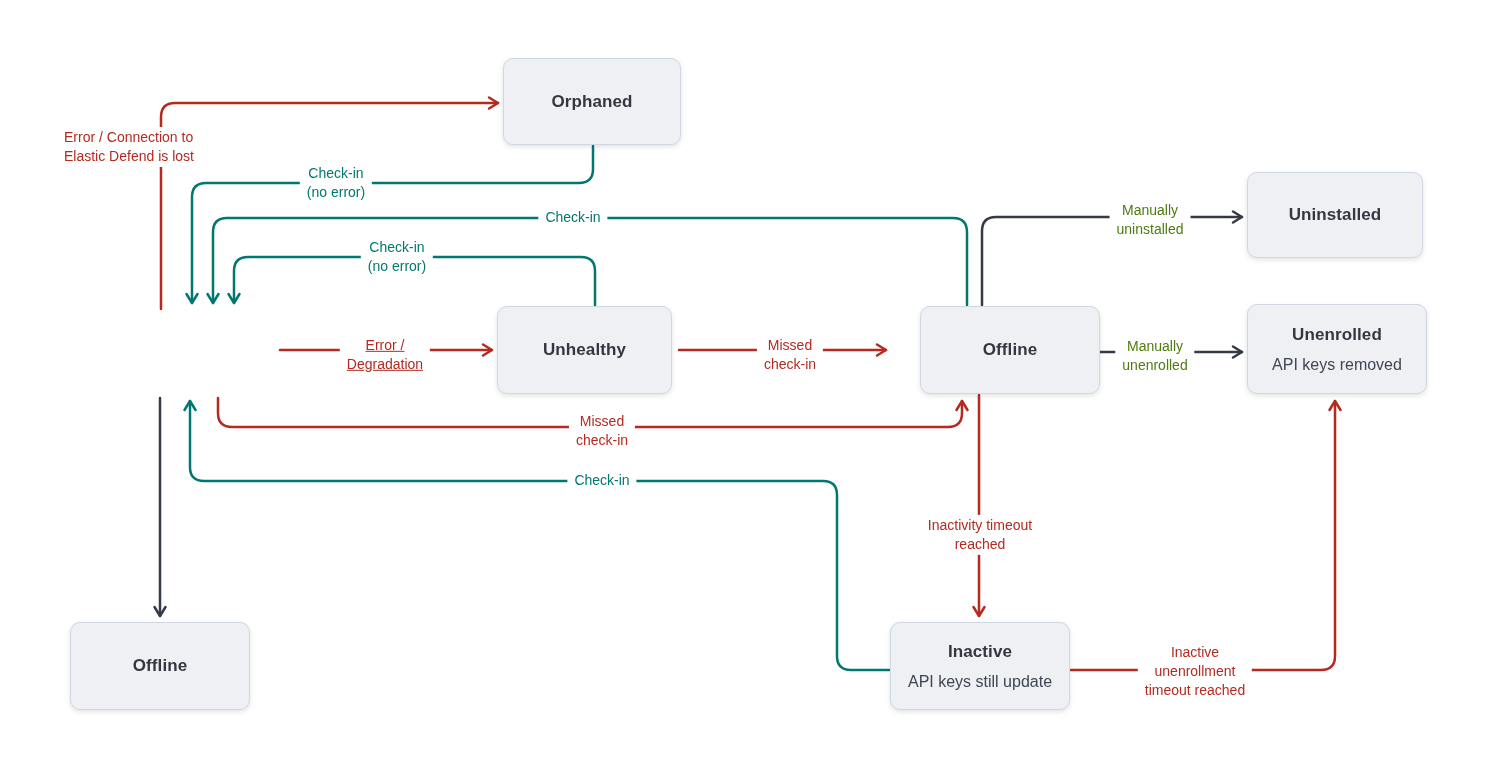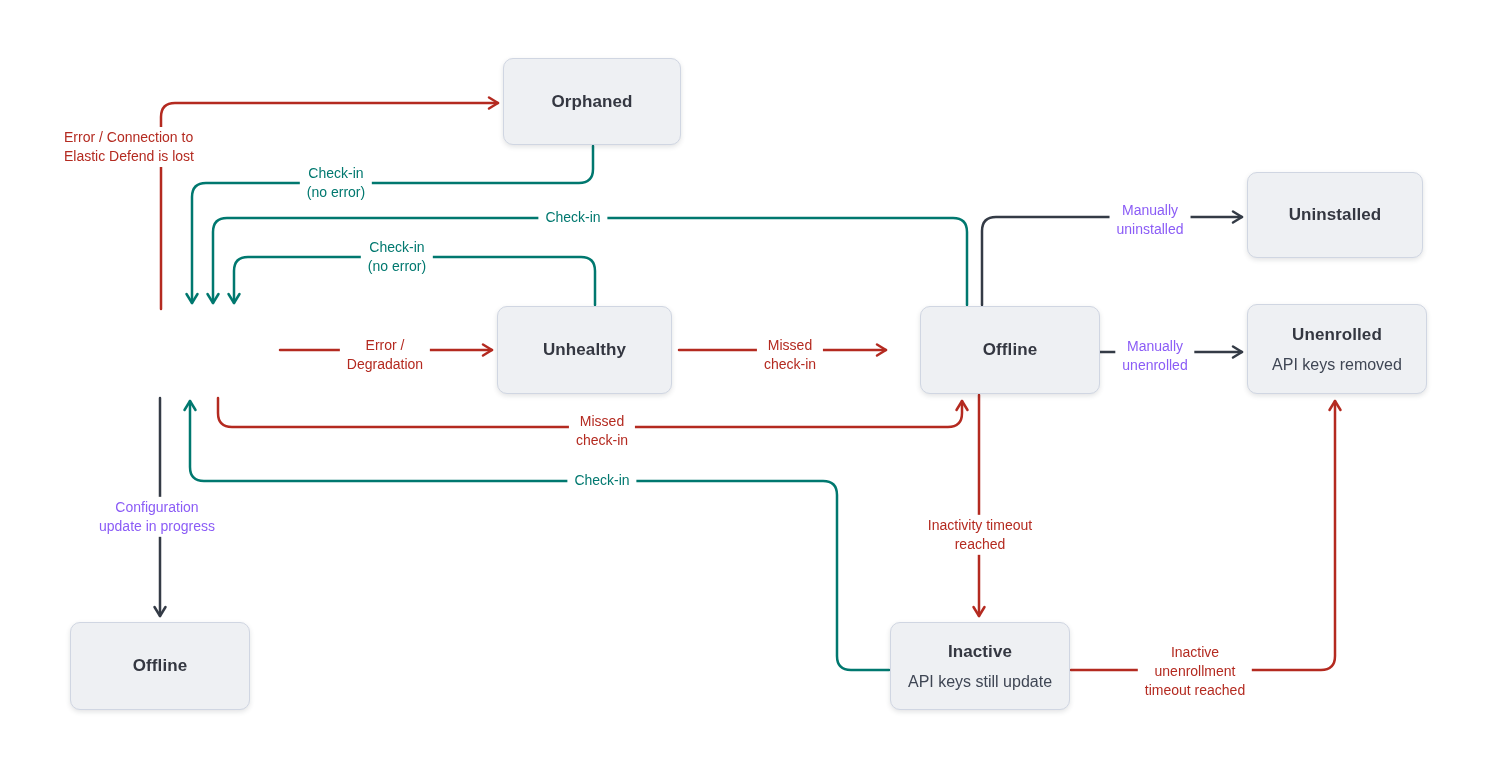--- a/index.html
+++ b/index.html
@@ -14,21 +14,21 @@
   .edge-path.dark{stroke:#343b46;}
 
   .edge-label{
     position:absolute;z-index:2;transform:translate(-50%,-50%);
     background:#ffffff;padding:1px 7px;text-align:center;
     font-size:14px;line-height:1.37;white-space:pre-line;
   }
   .edge-label.align-left{transform:none;text-align:left;padding:1px 4px;}
   .edge-label.red{color:#b42a20;}
   .edge-label.teal{color:#00786f;}
-  .edge-label.dark{color:#8b5cf6;}
+  .edge-label.dark{color:#4d7c0f;}
 
   .node{
     position:absolute;z-index:3;box-sizing:border-box;
     background:#eef0f3;border:1px solid #d0d6e2;border-radius:10px;
     box-shadow:0 2px 5px rgba(52,55,65,.14);
     display:flex;flex-direction:column;align-items:center;justify-content:center;
   }
   .node-title{font-weight:bold;font-size:17px;color:#343741;letter-spacing:.1px;}
   .node-sub{font-size:16px;color:#3f4654;margin-top:11px;}
 </style>
@@ -65,29 +65,27 @@
     <path class="edge-path red" d="M1071 670 L1321 670 Q1335 670 1335 656 L1335 401" marker-end="url(#arrow-red)"></path>
   </svg>
 
   <div class="edge-label red align-left" style="left:60px;top:127px;">Error / Connection to
 Elastic Defend is lost</div>
   <div class="edge-label teal" style="left:336px;top:183px;">Check-in
 (no error)</div>
   <div class="edge-label teal" style="left:573px;top:218px;">Check-in</div>
   <div class="edge-label teal" style="left:397px;top:257px;">Check-in
 (no error)</div>
-  <div class="edge-label red" style="left:385px;top:355px;">Error /
+  <div class="edge-label red" style="left:385px;top:355px;text-decoration:underline;">Error /
 Degradation</div>
   <div class="edge-label red" style="left:790px;top:355px;">Missed
 check-in</div>
   <div class="edge-label red" style="left:602px;top:431px;">Missed
 check-in</div>
   <div class="edge-label teal" style="left:602px;top:481px;">Check-in</div>
-  <div class="edge-label dark" style="left:157px;top:517px;">Configuration
-update in progress</div>
   <div class="edge-label dark" style="left:1150px;top:220px;">Manually
 uninstalled</div>
   <div class="edge-label dark" style="left:1155px;top:356px;">Manually
 unenrolled</div>
   <div class="edge-label red" style="left:980px;top:511px;margin-top:24px;">Inactivity timeout
 reached</div>
   <div class="edge-label red" style="left:1195px;top:672px;">Inactive
 unenrollment
 timeout reached</div>
 

